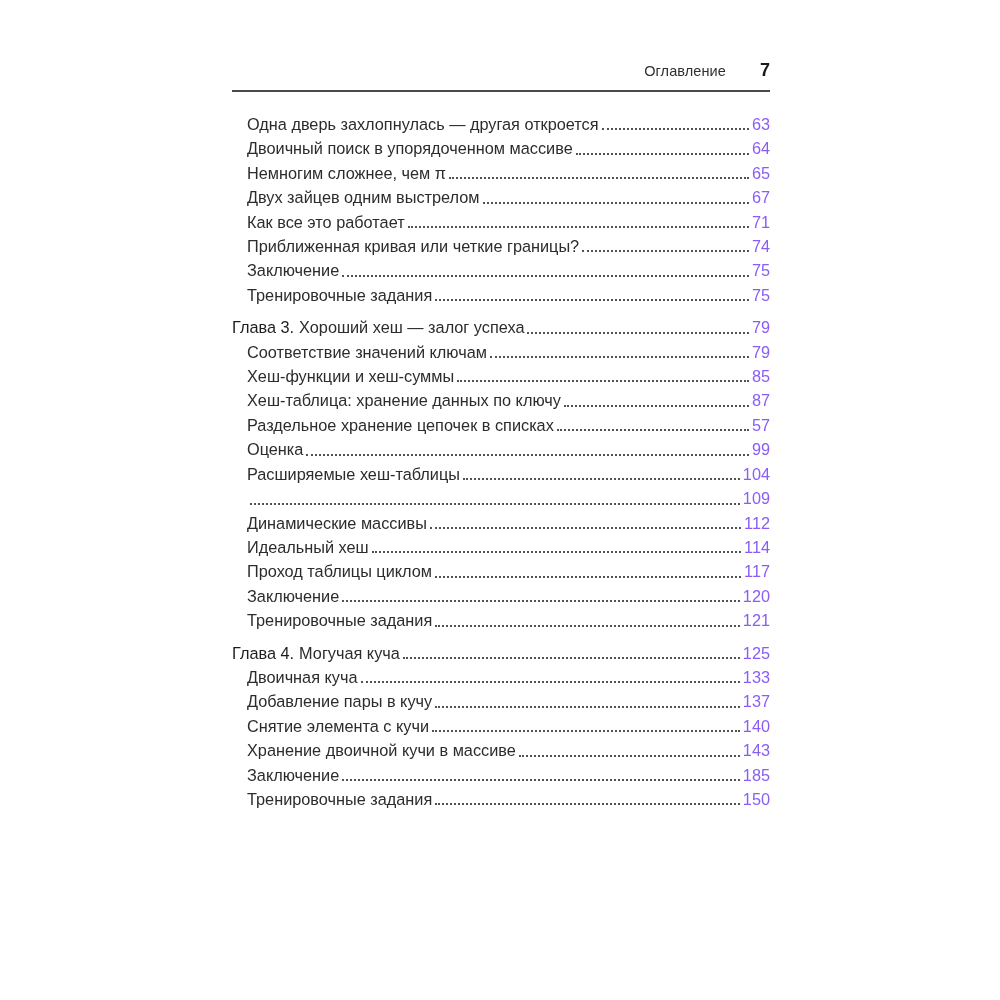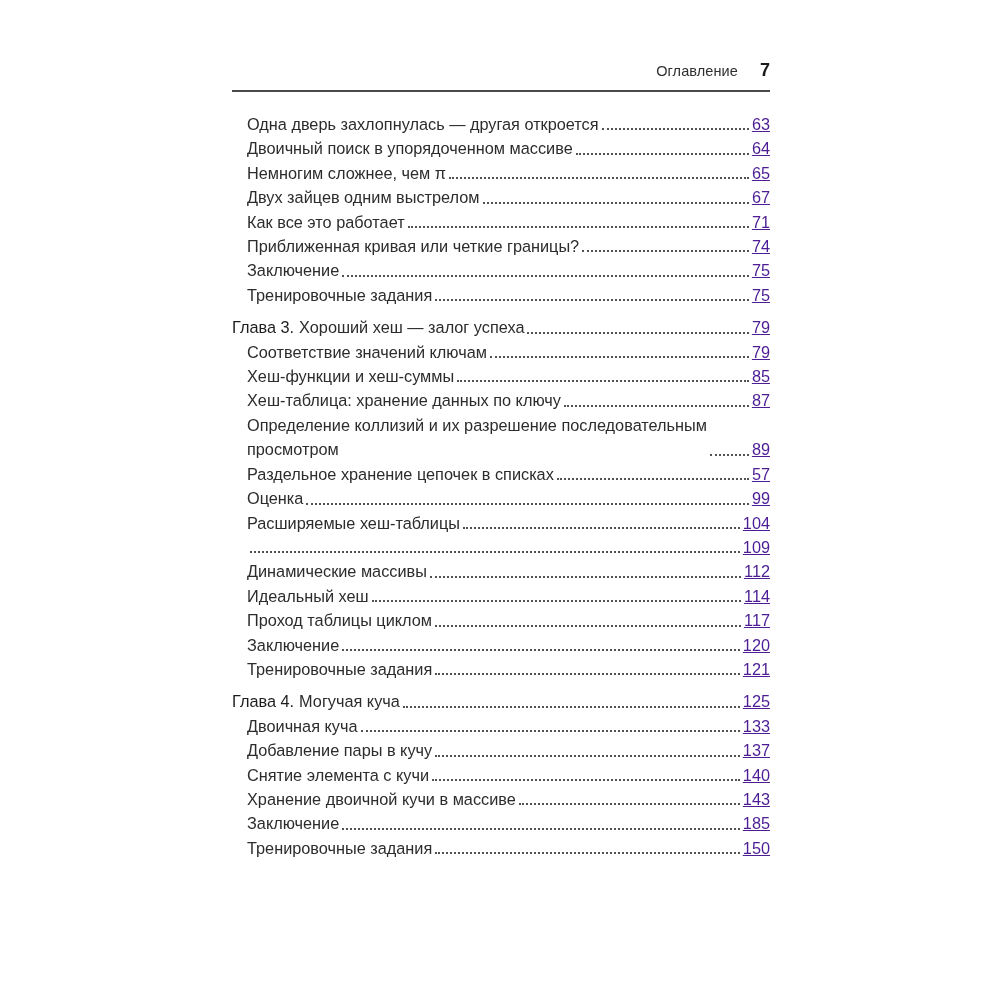--- a/index.html
+++ b/index.html
@@ -15,21 +15,21 @@
   .page {
     position: absolute;
     left: 232px;
     top: 60px;
     width: 538px;
   }
   .hdr {
     display: flex;
     justify-content: flex-end;
     align-items: baseline;
-    gap: 22px;
+    gap: 34px;
     padding-bottom: 9px;
     border-bottom: 2px solid #4a4a4a;
   }
   .hdr-title {
     font-size: 14.5px;
     color: #2f2f2f;
     letter-spacing: 0.1px;
   }
   .hdr-num {
     font-size: 18px;
@@ -53,21 +53,21 @@
     margin-right: 5px;
     white-space: nowrap;
   }
   .t { color: #2c2c2c; }
   .leader {
     flex: 1 1 auto;
     min-width: 12px;
     border-bottom: 2px dotted #525252;
     margin: 0 3px 6px 3px;
   }
-  .pg { white-space: nowrap; color: #4c1d95; text-decoration: underline; }
+  .pg { white-space: nowrap; color: #8b5cf6; }
 </style>
 </head>
 <body>
 
 <div class="page">
 
   <div class="hdr">
     <span class="hdr-title">Оглавление</span>
     <span class="hdr-num">7</span>
   </div>
@@ -130,25 +130,20 @@
       <span class="t">Хеш-функции и хеш-суммы</span>
       <span class="leader"></span>
       <span class="pg">85</span>
     </div>
     <div class="toc-row sub">
       <span class="t">Хеш-таблица: хранение данных по ключу</span>
       <span class="leader"></span>
       <span class="pg">87</span>
     </div>
     <div class="toc-row sub">
-      <span class="t"><span>Определение коллизий и их разрешение последовательным</span><br><span>просмотром</span></span>
-      <span class="leader"></span>
-      <span class="pg">89</span>
-    </div>
-    <div class="toc-row sub">
       <span class="t">Раздельное хранение цепочек в списках</span>
       <span class="leader"></span>
       <span class="pg">57</span>
     </div>
     <div class="toc-row sub">
       <span class="t">Оценка</span>
       <span class="leader"></span>
       <span class="pg">99</span>
     </div>
     <div class="toc-row sub">

